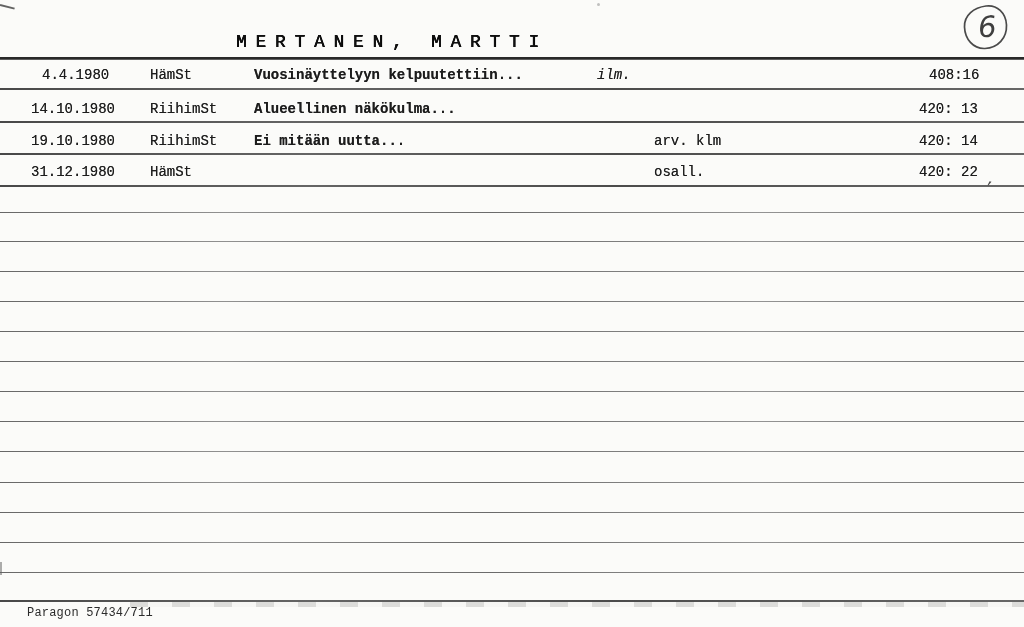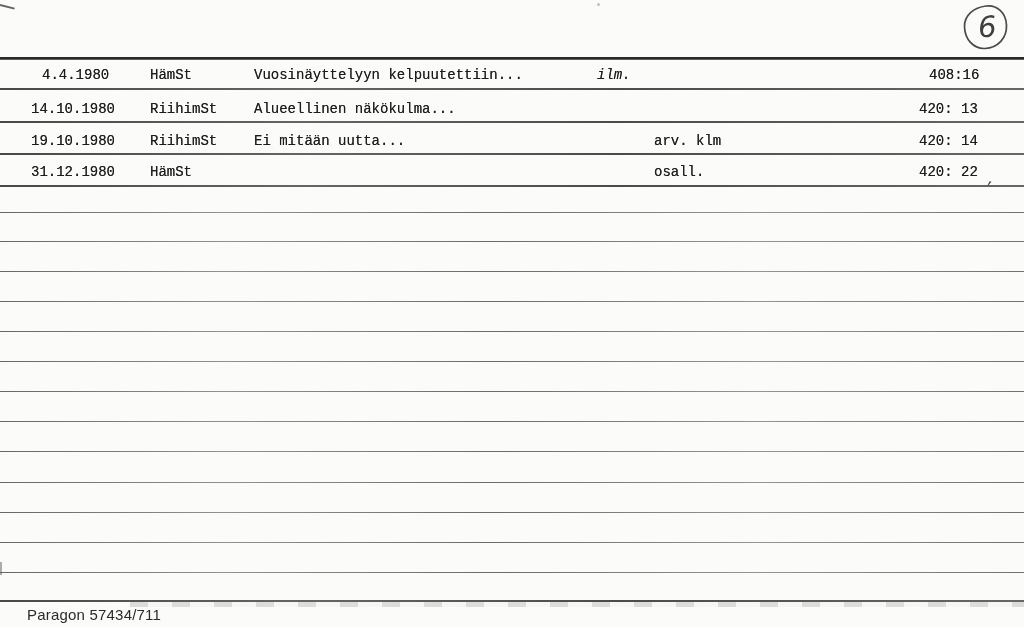--- a/index.html
+++ b/index.html
@@ -45,41 +45,41 @@
 
   
   .row { position: absolute; left: 17px; right: 0; height: 20px; font-size: 14px; line-height: 20px; }
   .row span {
     position: absolute;
     white-space: nowrap;
     text-shadow: 0 0 0.5px rgba(0,0,0,0.65);
   }
   .c-date { left: 14px; }
   .c-org  { left: 133px; }
-  .c-sub  { left: 237px; }
+  .c-sub  { left: 237px; font-weight: bold; }
   .c-note { left: 637px; }
   .c-ref  { left: 902px; }
   .r0 .c-date { left: 25px; }
   .r0 .c-note { left: 580px; font-style: italic; }
   .r0 .c-ref  { left: 875px; margin-left: 37px; }
 
   
   .page-circle { position: absolute; left: 960px; top: 2px; width: 52px; height: 52px; }
 
   
   .stray {
     position: absolute; left: 984px; top: 180px;
     font-size: 15px; color: #4c4c4c; transform: rotate(12deg);
   }
 
   
   .footer {
     position: absolute; left: 27px; top: 606px;
-    font-family: Liberation Sans, sans-serif;
-    font-size: 15px;
+    font-family: Liberation Mono, monospace;
+    font-size: 12px;
     letter-spacing: 0.2px;
     color: #2b2b2b;
   }
 
   
   .corner-mark {
     position: absolute; left: 0; top: 4px; width: 15px; height: 2px;
     background: #3d3d3d; transform: rotate(14deg); transform-origin: left center; opacity: 0.8;
   }
   .edge-tick {
@@ -107,20 +107,21 @@
   <div class="edge-tick"></div>
   <div class="bottom-shadow"></div>
 
   <div class="page-circle">
     <svg width="52" height="52" viewBox="0 0 52 52">
       <path d="M 26,4 C 37,2.5 46,11 46.5,23 C 47,36 38,46 25,46.5 C 13,47 5,37 4.5,25 C 4,13 14,5.5 26,4 Z" fill="none" stroke="#4a4a4a" stroke-width="1.7" stroke-linecap="round"></path>
       <text x="18" y="35" font-family="DejaVu Sans, sans-serif" font-style="italic" font-size="29" fill="#3f3f3f" transform="rotate(-4 26 26)">6</text>
     </svg>
   </div>
 
+  <div class="title">MERTANEN, MARTTI</div>
 
   <div class="rule thick" style="top:57px"></div>
   <div class="rule sep" style="top:88px"></div>
   <div class="rule sep" style="top:121px"></div>
   <div class="rule sep" style="top:153px"></div>
   <div class="rule sep" style="top:185px"></div>
   <div class="rule" style="top:212px"></div>
   <div class="rule" style="top:241px"></div>
   <div class="rule" style="top:271px"></div>
   <div class="rule" style="top:301px"></div>

